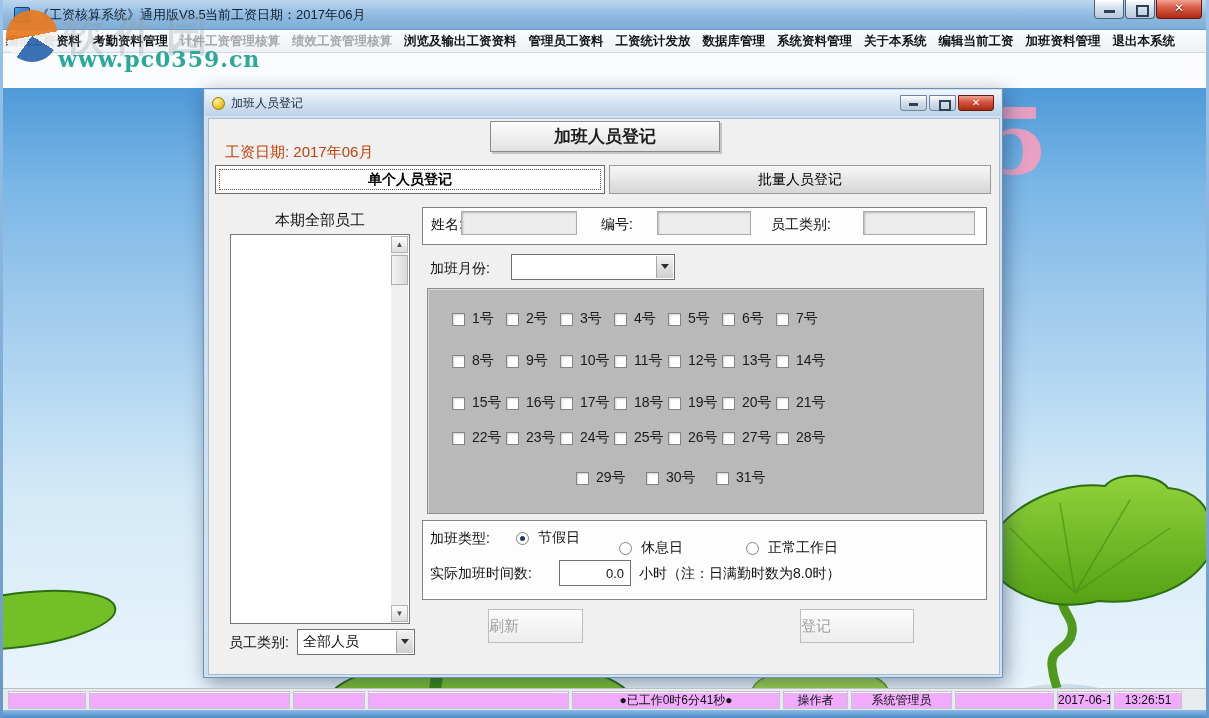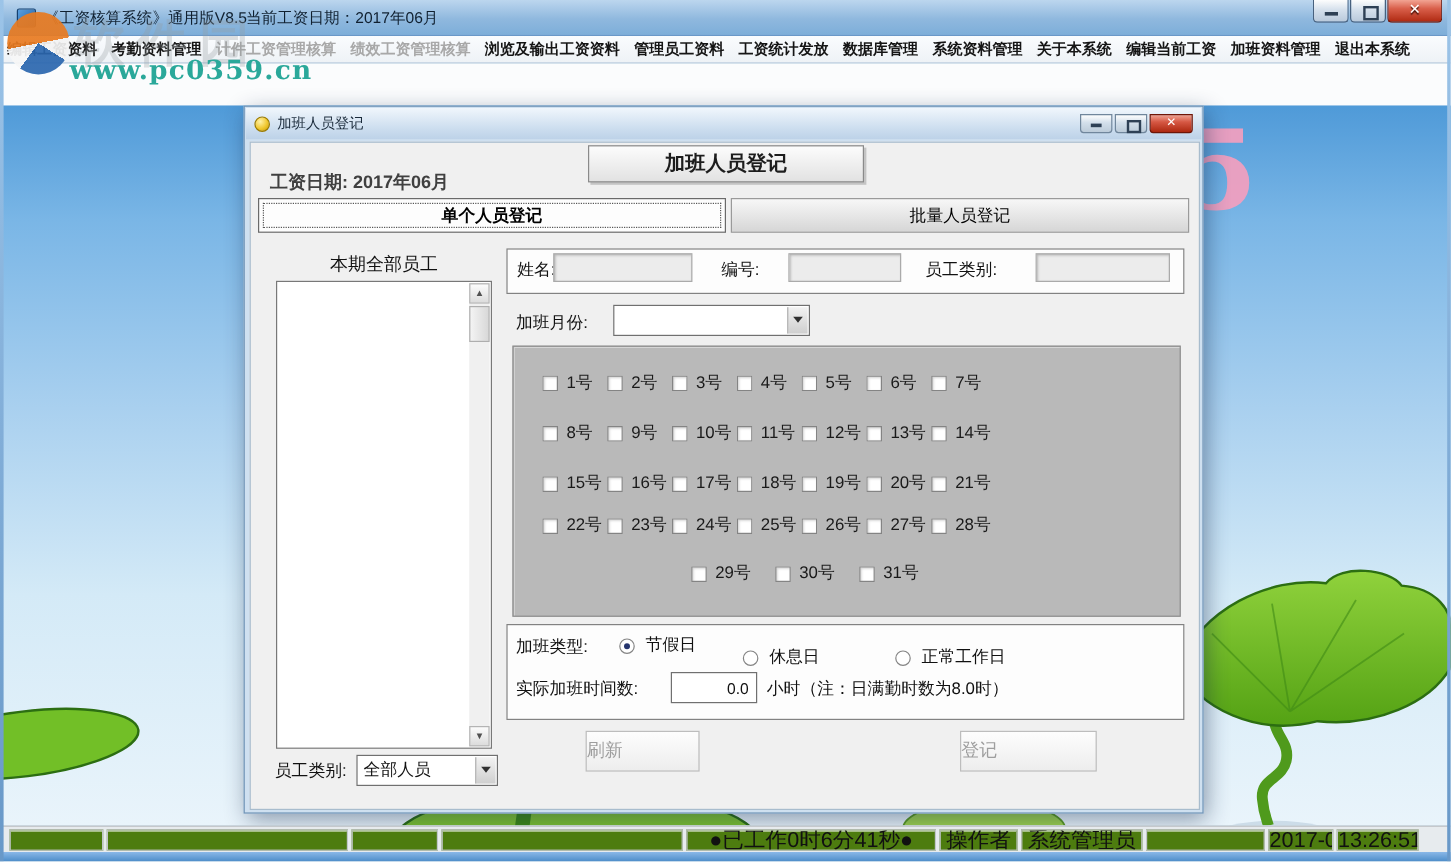--- a/index.html
+++ b/index.html
@@ -77,21 +77,21 @@
   .dbtn.cls::after { content:"✕"; position:absolute; left:0; right:0; top:1px; text-align:center;
     color:#fff; font-size:10px; font-weight:bold; }
 
   .dlg-client { position:absolute; left:4px; top:29px; width:792px; height:557px;
     background:#f0f0f0; border:1px solid #a8bccd; }
 
   .hdr-btn { position:absolute; left:281px; top:2px; width:230px; height:31px;
     background:linear-gradient(#fcfcfc,#e2e2e2); border:1px solid #8a8a8a;
     box-shadow:2px 2px 0 rgba(0,0,0,.18); font-size:17px; font-weight:bold; color:#1d1d1d;
     text-align:center; line-height:29px; }
-  .pay-date { position:absolute; left:16px; top:24px; font-size:15px; font-weight:bold; color:#404040; }
+  .pay-date { position:absolute; left:16px; top:24px; font-size:15px; font-weight:normal; color:#c2410c; }
 
   .tab { position:absolute; top:46px; height:29px; text-align:center; line-height:27px; font-size:14px; }
   .tab.active { left:6px; width:390px; background:#fdfdfd; border:1px solid #6a6a6a; font-weight:bold;
     outline:1px dotted #555; outline-offset:-5px; }
   .tab.inactive { left:400px; width:382px; background:linear-gradient(#f7f7f7,#d6d6d6); border:1px solid #9a9a9a; }
 
   .list-title { position:absolute; left:21px; top:92px; width:180px; text-align:center; font-size:15px; color:#111; }
   .listbox { position:absolute; left:21px; top:115px; width:180px; height:390px;
     background:#fff; border:1px solid #787878; }
   .vscroll { position:absolute; right:1px; top:1px; width:17px; height:386px; background:#f0f0f0; }
@@ -138,22 +138,22 @@
 
   .action-btn { position:absolute; top:490px; height:34px; background:linear-gradient(#fdfdfd,#ededed);
     border:1px solid #bdbdbd; color:#9e9e9e; font-size:15px; text-align:left; line-height:32px; }
   .btn-refresh { left:279px; width:95px; }
   .btn-register { left:591px; width:114px; }
 
   
   .statusbar { position:absolute; left:0; top:688px; width:1209px; height:22px;
     background:#e7ebee; border-top:1px solid #bcc0c4; display:flex; align-items:center;
     padding-left:8px; gap:3px; z-index:40; }
-  .st-cell { height:18px; background:#4d7c0f; border:1px solid #c2c6ca; box-shadow:inset 0 1px 0 #fff;
-    font-size:18px; color:#111; text-align:center; line-height:16px; overflow:hidden; white-space:nowrap; flex:none; }
+  .st-cell { height:18px; background:#f0abfc; border:1px solid #c2c6ca; box-shadow:inset 0 1px 0 #fff;
+    font-size:12px; color:#111; text-align:center; line-height:16px; overflow:hidden; white-space:nowrap; flex:none; }
   .bottomstrip { position:absolute; left:0; top:710px; width:1209px; height:8px;
     background:linear-gradient(#8ab8e8,#4c8cc8); z-index:40; }
   .frame-side { position:absolute; top:0; width:3px; height:718px; z-index:45;
     background:linear-gradient(#9cc4e8,#6898c8); }
   .fs-l { left:0; } .fs-r { right:0; }
 </style>
 </head>
 <body>
 
 <div id="stage">

